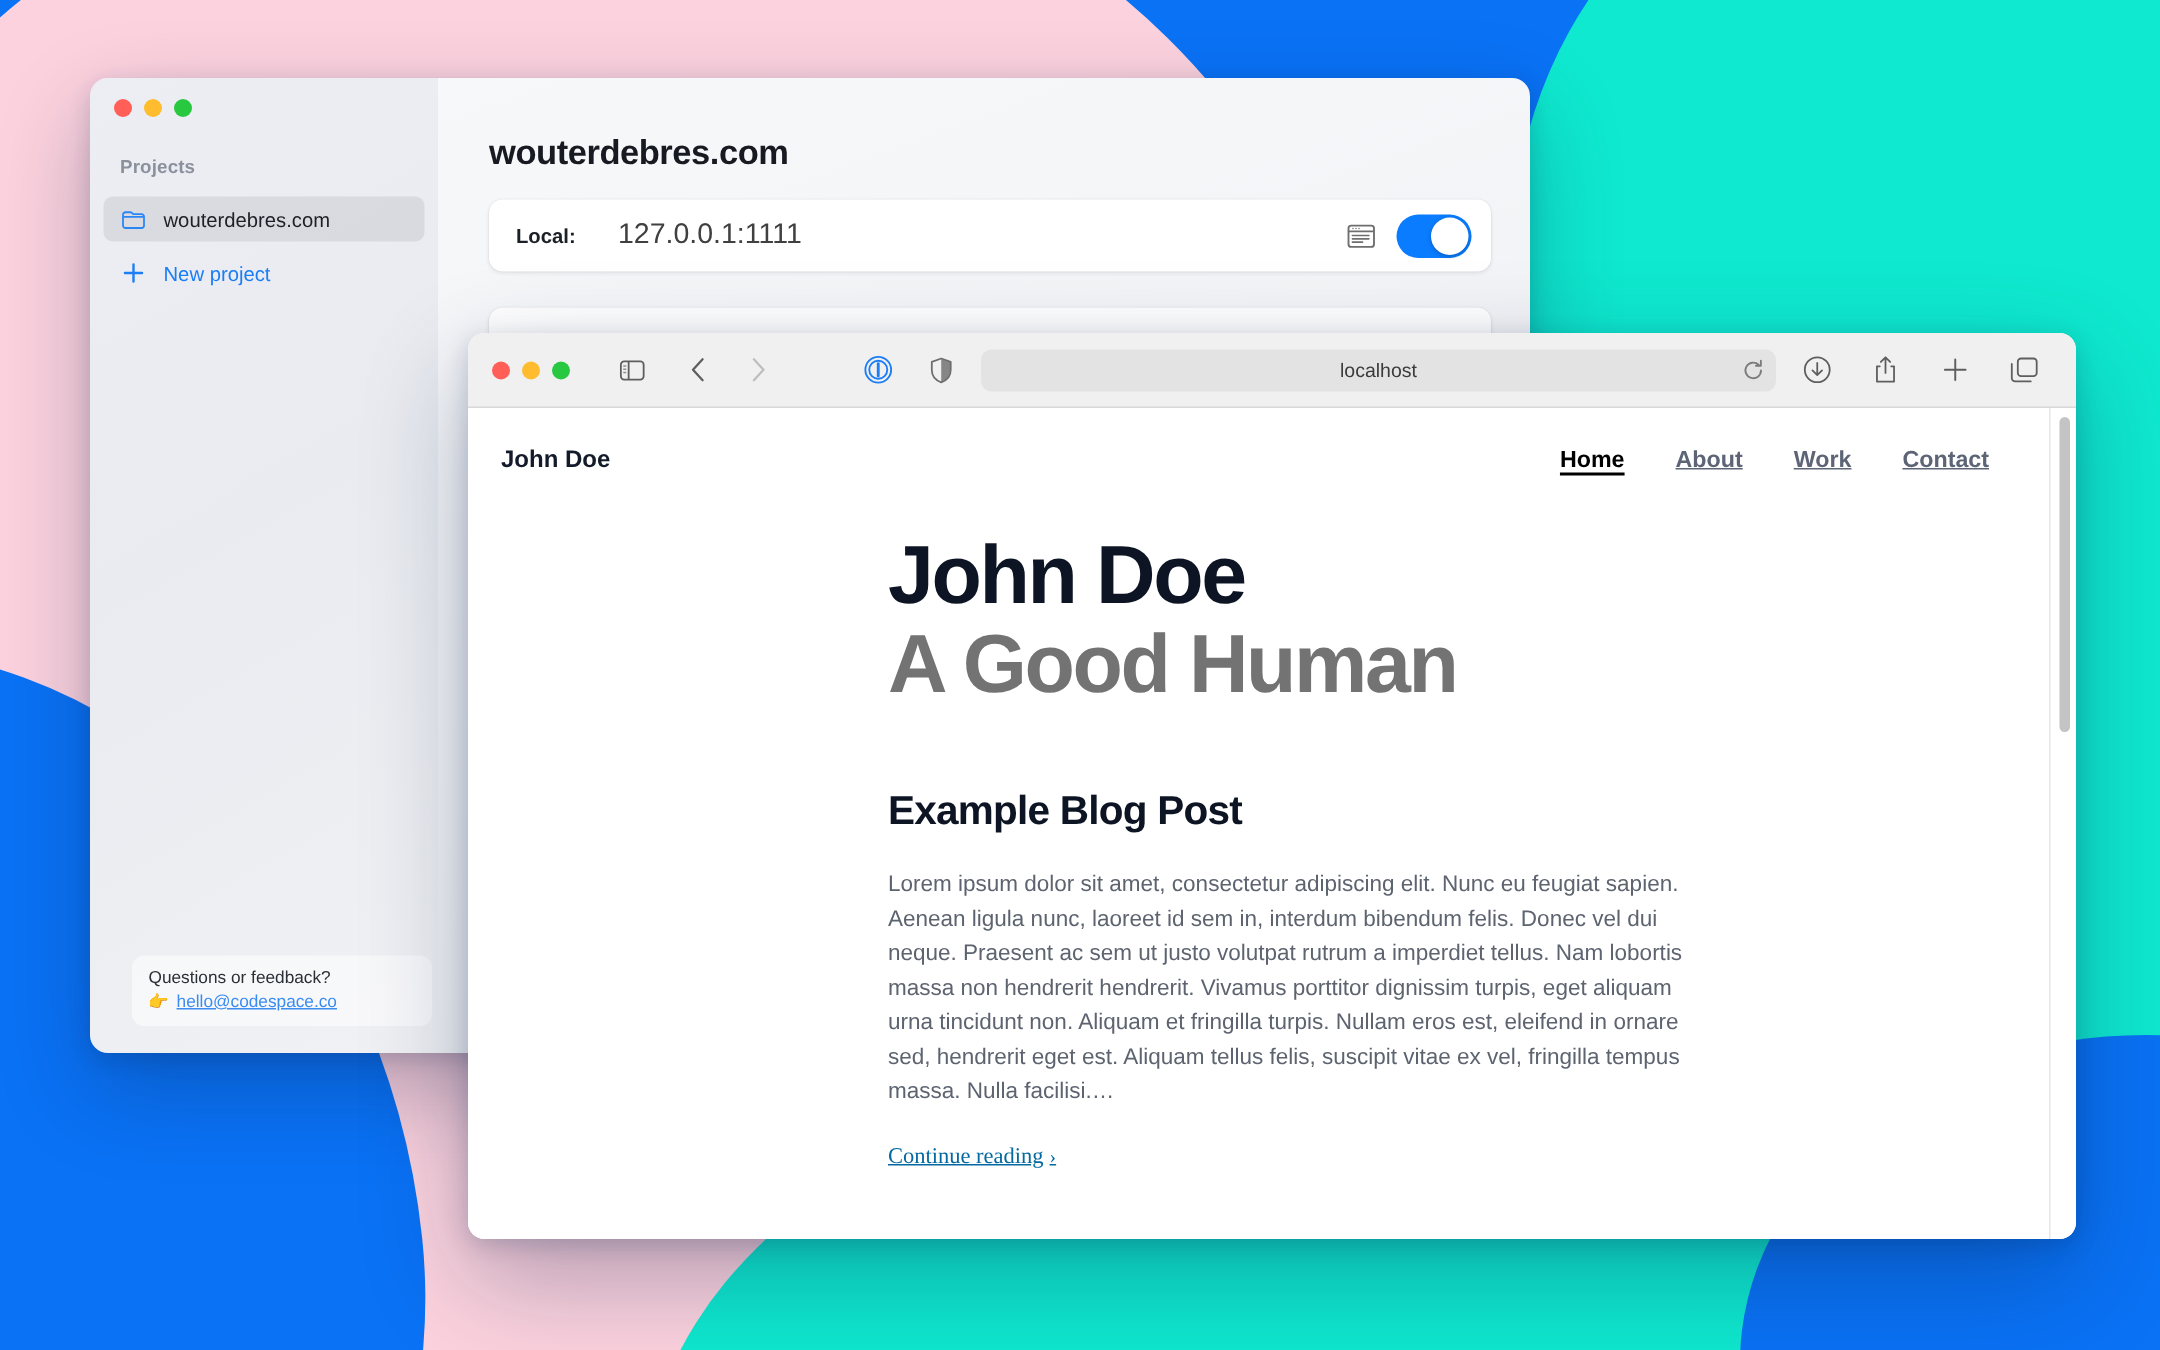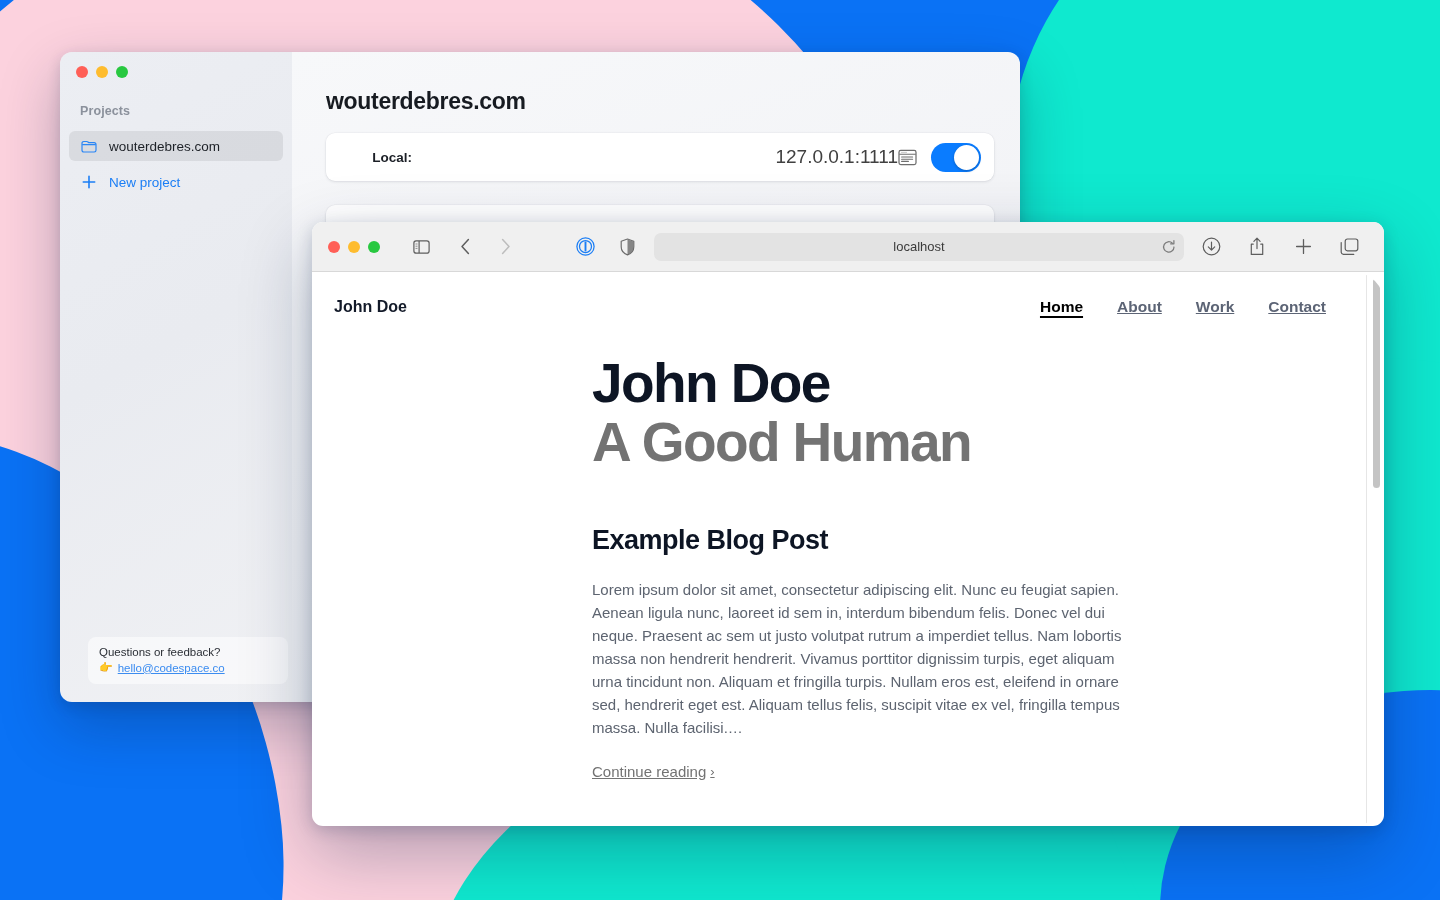--- a/index.html
+++ b/index.html
@@ -161,21 +161,20 @@
   }
   .server-card {
     background: #ffffff;
     border-radius: 9px;
     height: 48px;
     display: flex;
     align-items: center;
     padding: 0 13px 0 18px;
     box-shadow: 0 1px 3px rgba(20,30,50,0.10), 0 0 0 0.5px rgba(20,30,50,0.04);
     margin-bottom: 24px;
-    text-align: right;
   }
   .server-card.ghost { background: #ffffff; }
   .server-label { font-size: 13.5px; font-weight: 700; color: #1b1f26; width: 68px; flex: 0 0 68px; }
   .server-addr { font-size: 19px; color: #404040; flex: 1; }
   .card-actions { display: flex; align-items: center; gap: 14px; }
   .log-icon { width: 19px; height: 17px; display: block; }
   .toggle {
     width: 50px; height: 29px;
     border-radius: 15px;
     background: #0a7cff;
@@ -231,21 +230,20 @@
   }
   #addr-text { font-size: 13px; color: #3b3b3b; }
   #reload-btn { position: absolute; right: 8px; top: 50%; transform: translateY(-50%); color: #777; display: flex; }
 
   
   #page {
     position: relative;
     height: 554px;
     background: #fff;
     overflow: hidden;
-    border-radius: 31px;
   }
   #page-inner { padding: 0 36px 0 22px; height: 100%; }
   #site-nav {
     display: flex; align-items: center;
     justify-content: space-between;
     padding: 26px 12px 0 0;
   }
   #site-brand { font-size: 16px; font-weight: 700; color: #131a29; }
   #nav-links { display: flex; gap: 34px; padding-right: 10px; }
   .nav-link { font-size: 15.5px; font-weight: 700; color: #5c6475; }
@@ -280,21 +278,22 @@
     line-height: 23px;
     color: #5d6470;
     max-width: 538px;
   }
   #continue-link {
     display: inline-flex;
     align-items: center;
     gap: 4px;
     margin-top: 24px;
     font-size: 15px;
-    color: #737373;
+    color: #0369a1;
+    font-family: Liberation Serif, serif;
   }
   #continue-chevron { font-size: 13px; }
 
   
   #page-scrollbar {
     position: absolute;
     right: 3px; top: 6px;
     width: 9px;
     height: 542px;
   }

